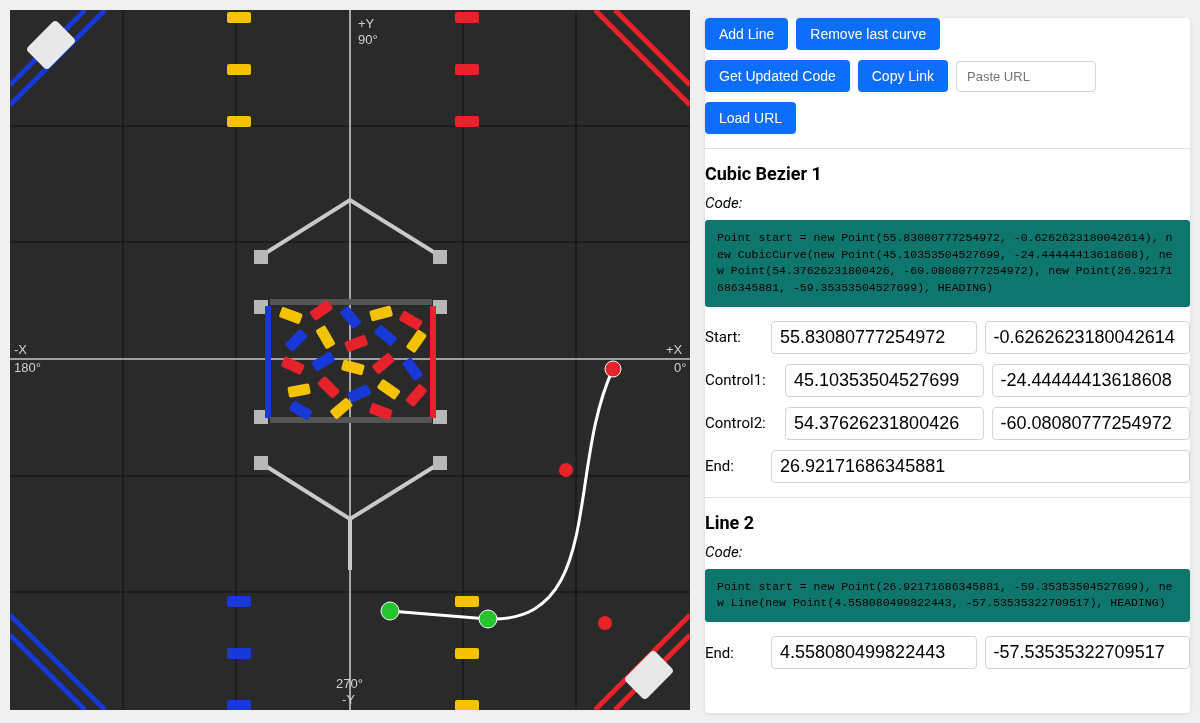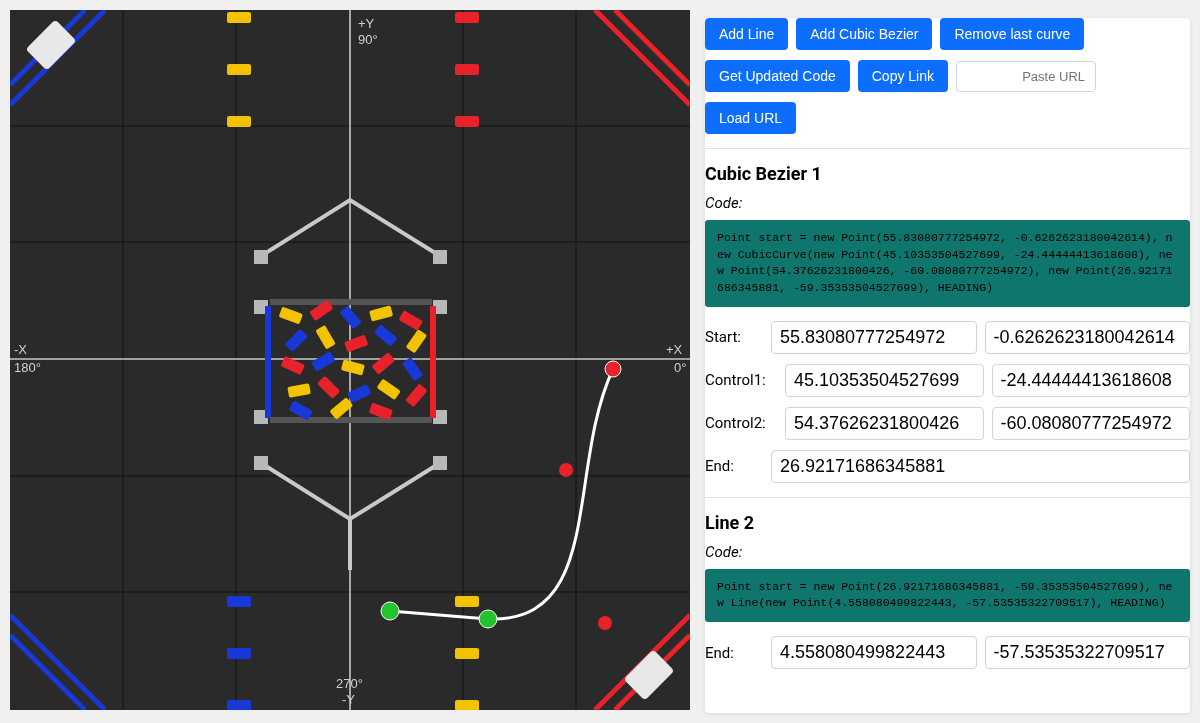--- a/index.html
+++ b/index.html
@@ -48,21 +48,20 @@
       border-radius: 4px;
       font-size: 14px;
       cursor: pointer;
     }
     .url-input {
       padding: 7px 10px;
       border: 1px solid #ced4da;
       border-radius: 4px;
       font-size: 13px;
       width: 140px;
-      text-align: right;
     }
     .divider {
       border: none;
       border-top: 1px solid #dee2e6;
       margin: 14px 0;
     }
     .curve-title {
       font-size: 18px;
       font-weight: 700;
       margin-bottom: 10px;
@@ -233,21 +232,20 @@
     <circle cx="595" cy="613" r="7" fill="#e8222a"></circle>
     <circle cx="478" cy="609" r="9" fill="#23c42e" stroke="#fff" stroke-width="1"></circle>
     <circle cx="380" cy="601" r="9" fill="#23c42e" stroke="#fff" stroke-width="1"></circle>
   </svg>
 </div>
 
 <div class="control-panel">
 
   <div class="btn-row">
     <button class="btn">Add Line</button>
-    <button class="btn">Add Cubic Bezier</button>
     <button class="btn">Remove last curve</button>
   </div>
 
   <div class="btn-row">
     <button class="btn">Get Updated Code</button>
     <button class="btn">Copy Link</button>
     <input class="url-input" type="text" placeholder="Paste URL" style="">
   </div>
 
   <div class="btn-row">

